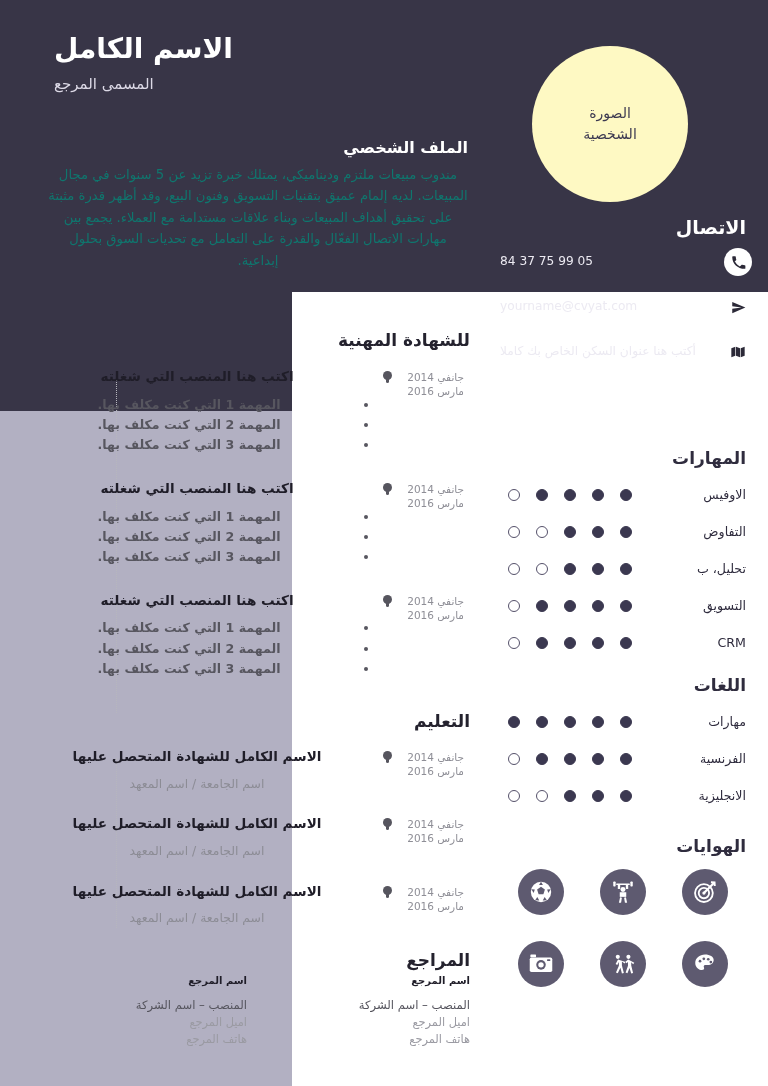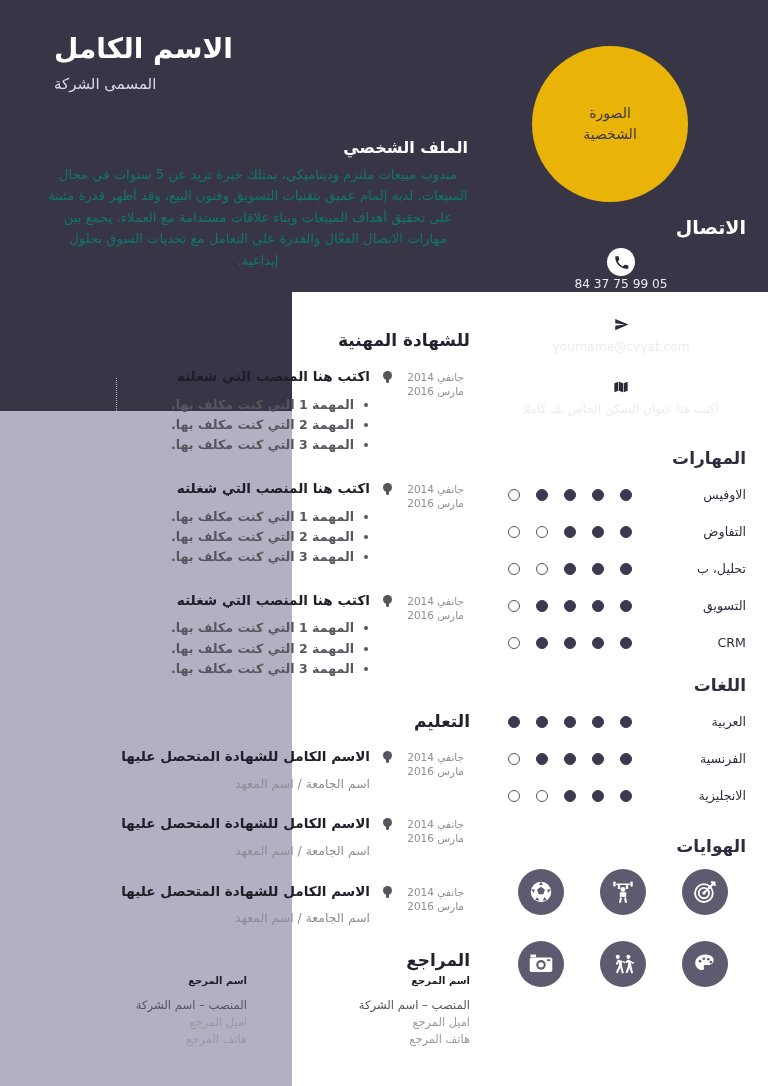--- a/index.html
+++ b/index.html
@@ -44,21 +44,21 @@
     width: 476px; height: 794px;
     background: #ffffff;
   }
 
   
   .photo-circle {
     position: absolute;
     right: 80px; top: 46px;
     width: 156px; height: 156px;
     border-radius: 50%;
-    background: #eab308;
+    background: #fef9c3;
     display: flex;
     flex-direction: column;
     align-items: center;
     justify-content: center;
     color: #3c3950;
     font-size: 14px;
     line-height: 1.5;
     text-align: center;
   }
   .name-block {
@@ -112,21 +112,21 @@
     font-weight: bold;
     text-align: right;
   }
   .contact-list {
     position: absolute;
     right: 16px; top: 248px;
     width: 262px;
   }
   .contact-row {
     display: flex;
-    flex-direction: column;
+    flex-direction: row;
     align-items: center;
     justify-content: flex-end;
     margin-bottom: 17px;
   }
   .contact-icon {
     width: 28px; height: 28px;
     border-radius: 50%;
     background: #ffffff;
     flex: 0 0 auto;
     display: flex;
@@ -253,21 +253,21 @@
   .tl-pin::after {
     content: "";
     position: absolute;
     left: 3px; top: 7px;
     width: 3px; height: 5px;
     background: #56555e;
     border-radius: 0 0 2px 2px;
   }
   .tl-body {
     flex: 1 1 auto;
-    text-align: right;
+    text-align: center;
     padding-right: 4px;
   }
   .tl-title {
     color: #1f1d28;
     font-size: 13.6px;
     font-weight: bold;
     line-height: 1.3;
     margin-bottom: 9px;
   }
   .tl-sub {
@@ -339,21 +339,21 @@
   <div class="panel-lavender"></div>
   <div class="panel-white"></div>
 
   <div class="photo-circle">
     <span>الصورة</span>
     <span>الشخصية</span>
   </div>
 
   <div class="name-block">
     <div class="full-name">الاسم الكامل</div>
-    <div class="job-title">المسمى الشركة</div>
+    <div class="job-title">المسمى المرجع</div>
   </div>
 
   <div class="profile-block">
     <div class="profile-heading">الملف الشخصي</div>
     <div class="profile-text">مندوب مبيعات ملتزم وديناميكي، يمتلك خبرة تزيد عن 5 سنوات في مجال المبيعات. لديه إلمام عميق بتقنيات التسويق وفنون البيع، وقد أظهر قدرة مثبتة على تحقيق أهداف المبيعات وبناء علاقات مستدامة مع العملاء. يجمع بين مهارات الاتصال الفعّال والقدرة على التعامل مع تحديات السوق بحلول إبداعية.</div>
   </div>
 
   <div class="side-heading-dark" style="top:216px;">الاتصال</div>
 
   <div class="contact-list">
@@ -446,21 +446,21 @@
       </span>
     </div>
 
   </div>
 
   <div class="side-heading-light" style="top:675px;">اللغات</div>
 
   <div class="rating-list" style="top:709px;">
 
     <div class="rating-row">
-      <span class="rating-label">العربية</span>
+      <span class="rating-label">مهارات</span>
       <span class="rating-dots">
         <span class="dot full"></span>
         <span class="dot full"></span>
         <span class="dot full"></span>
         <span class="dot full"></span>
         <span class="dot full"></span>
       </span>
     </div>
 
     <div class="rating-row">

